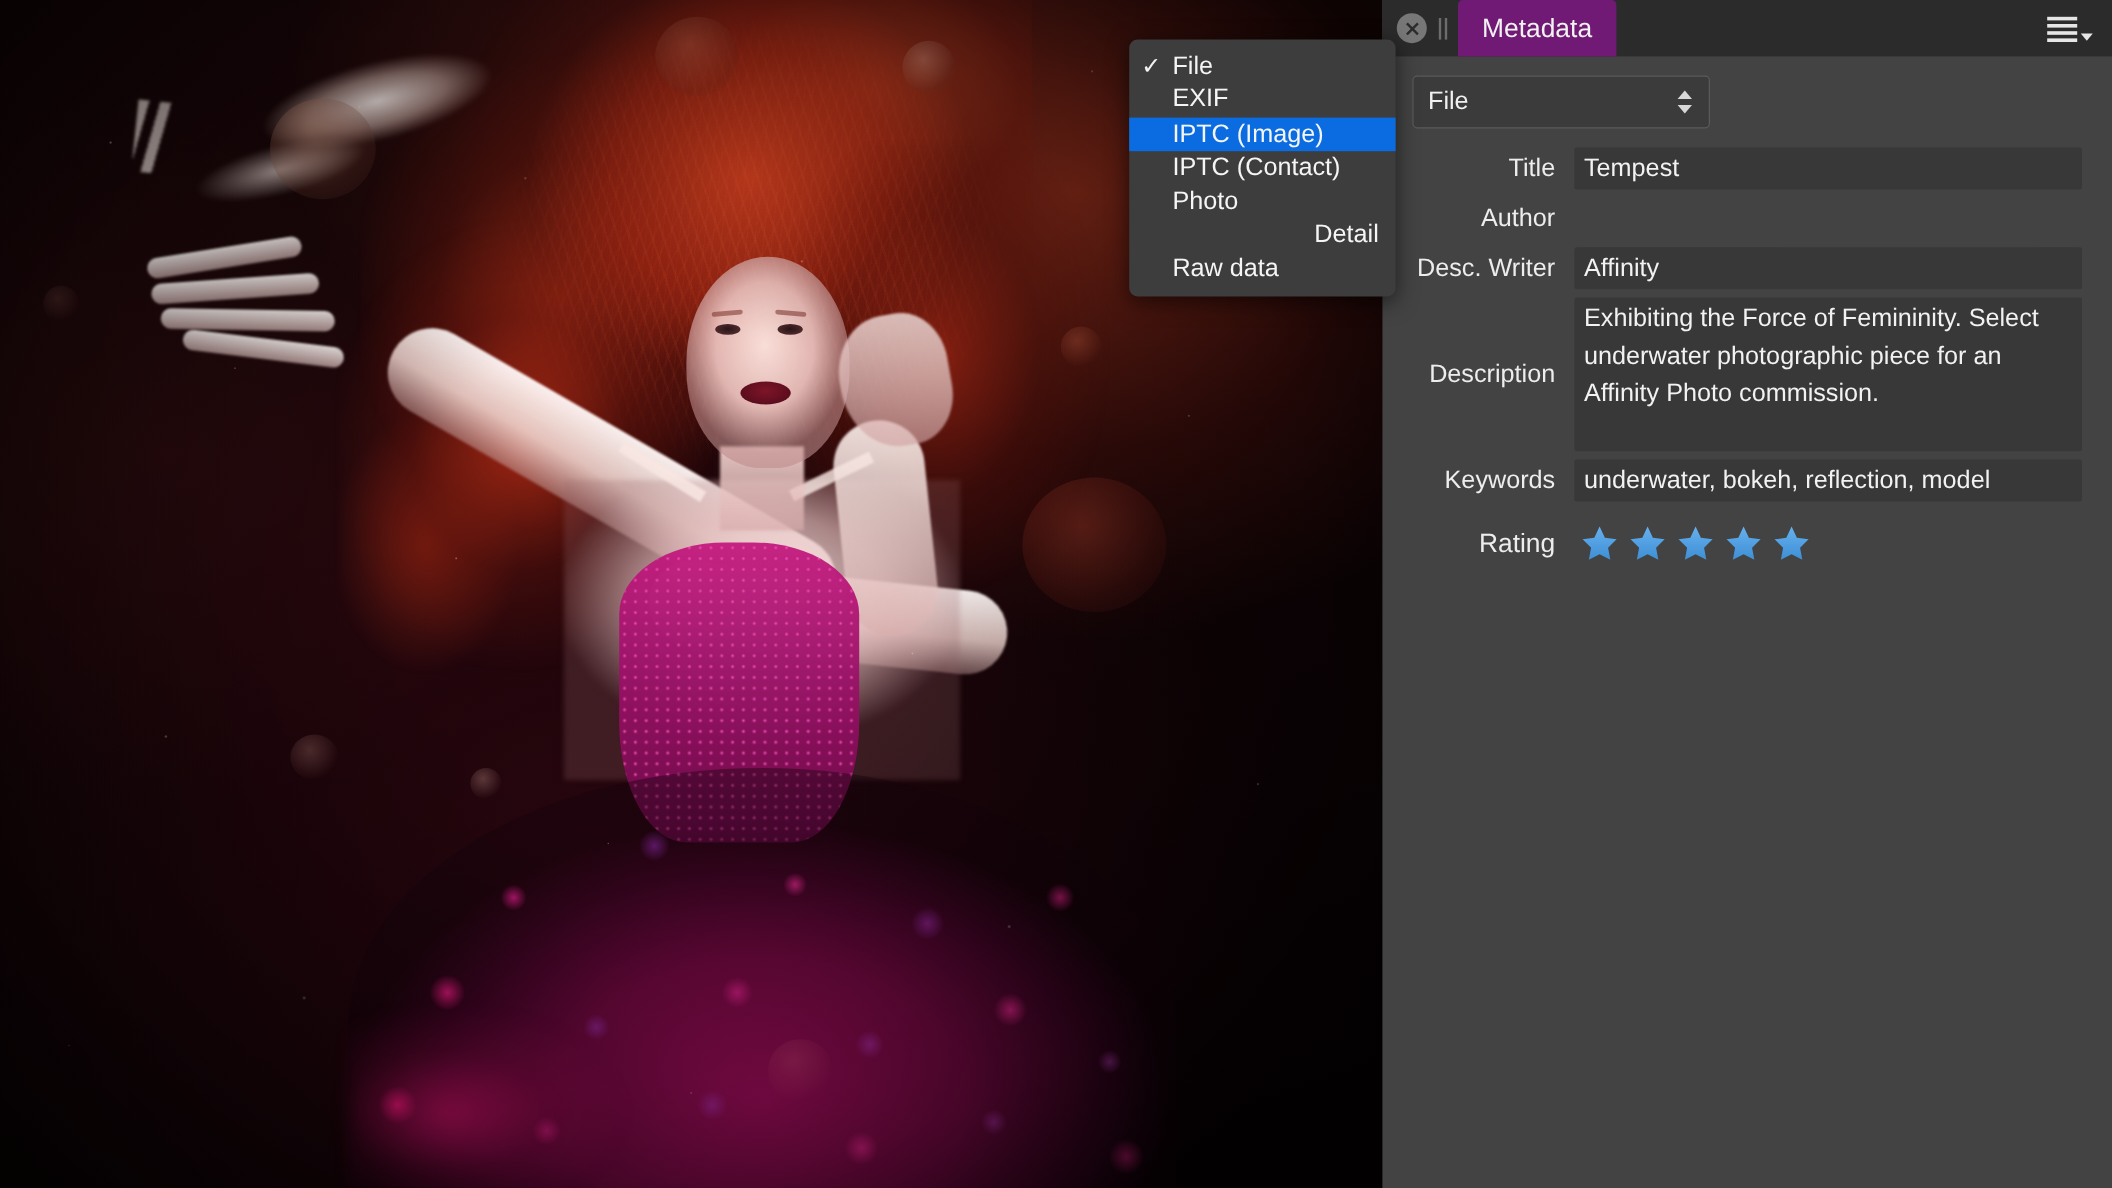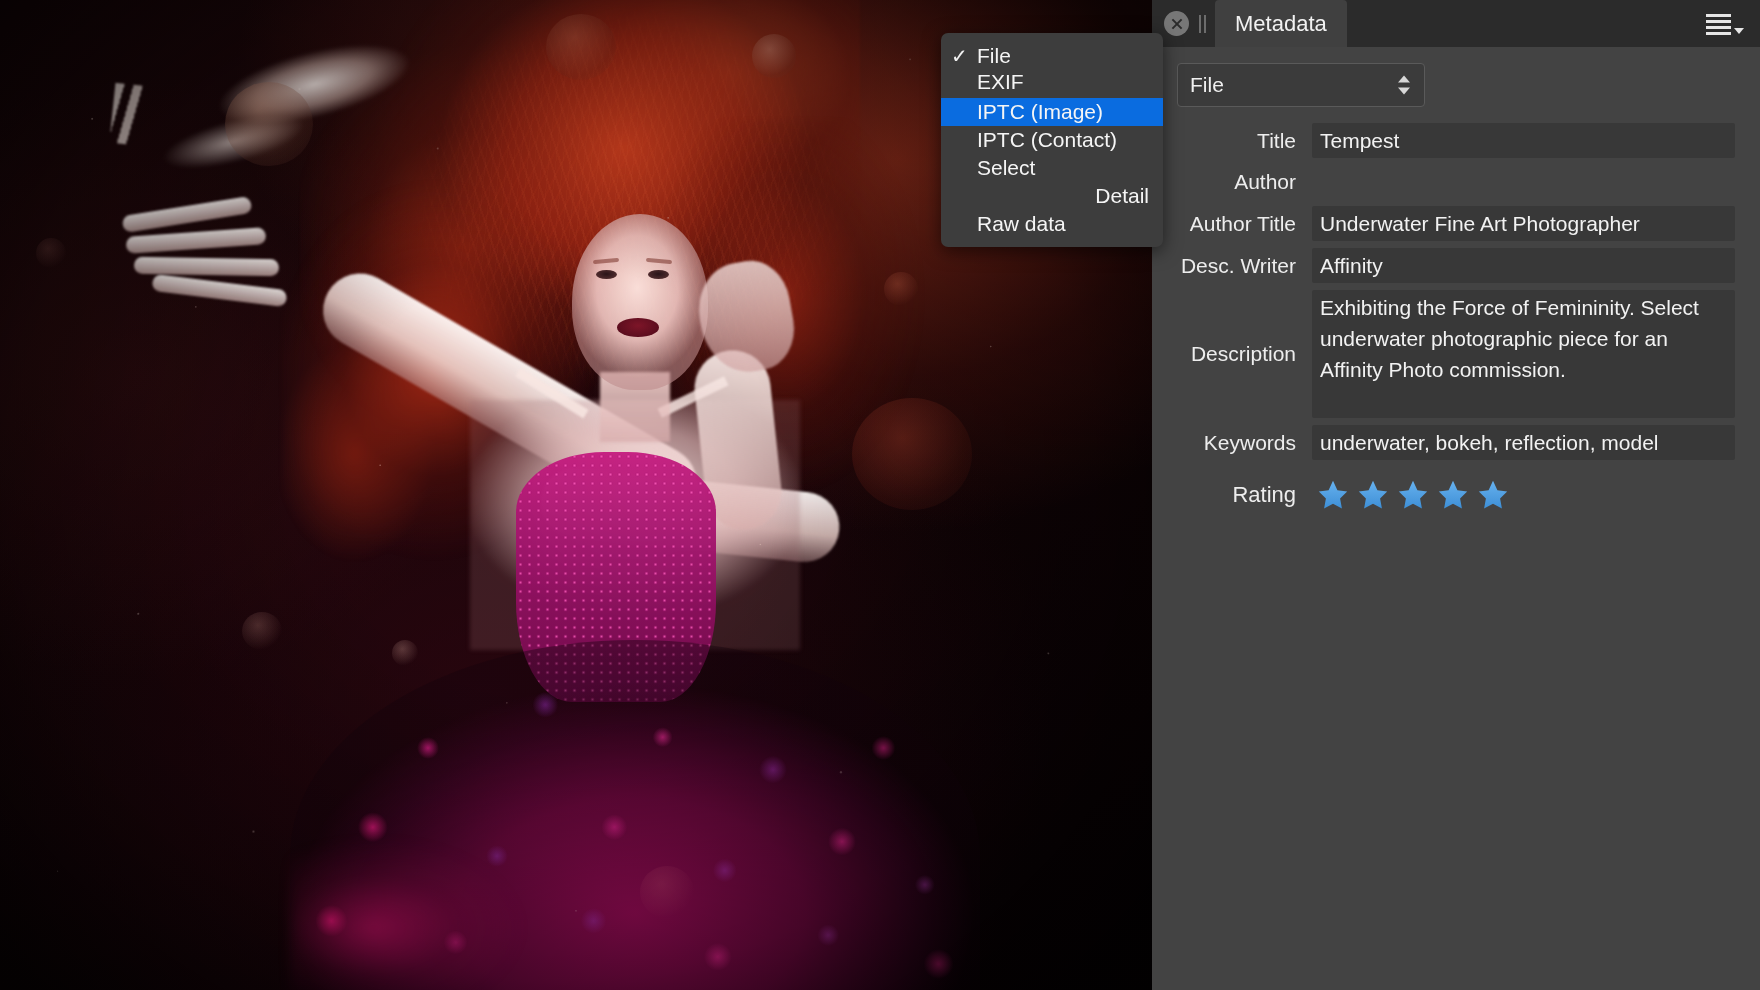--- a/index.html
+++ b/index.html
@@ -267,21 +267,21 @@
     content:""; position:absolute; left:50%; top:50%;
     width:13px; height:2px; background:#2b2b2b;
   }
   .close-btn::before { transform:translate(-50%,-50%) rotate(45deg); }
   .close-btn::after  { transform:translate(-50%,-50%) rotate(-45deg); }
   .grip {
     width:12px; height:20px; display:flex; gap:3px; align-items:center; cursor:grab;
   }
   .grip span { display:block; width:2px; height:18px; background:#6c6c6c; }
   .tab {
-    height:47px; padding:0 20px; background:#404040;
+    height:47px; padding:0 20px; background:#701a75;
     display:flex; align-items:center; justify-content:center;
     color:#f2f2f2; font-size:22px; cursor:pointer;
     border-top-left-radius:4px; border-top-right-radius:4px;
   }
   .hdr-spacer { flex:1; }
   .hamburger {
     display:flex; align-items:center; gap:3px;
     padding:0 16px 12px 0; cursor:pointer;
   }
   .burger-lines { display:flex; flex-direction:column; gap:3px; }
@@ -432,24 +432,20 @@
         </div>
       </div>
 
       <div class="meta-list" id="meta-list">
           <div class="meta-row">
             <div class="meta-label">Title</div>
             <div class="meta-value">Tempest</div>
           </div>
           <div class="meta-row">
             <div class="meta-label">Author</div>
-          </div>
-          <div class="meta-row">
-            <div class="meta-label">Author Title</div>
-            <div class="meta-value">Underwater Fine Art Photographer</div>
           </div>
           <div class="meta-row">
             <div class="meta-label">Desc. Writer</div>
             <div class="meta-value">Affinity</div>
           </div>
           <div class="meta-row">
             <div class="meta-label">Description</div>
             <div class="meta-value tall">Exhibiting the Force of Femininity. Select underwater photographic piece for an Affinity Photo commission.</div>
           </div>
           <div class="meta-row">
@@ -525,21 +521,21 @@
       <div style="display: flex; align-items: center; height: 28px; padding: 0px 32px 0px 10px; background: rgb(10, 108, 224);">
         <span style="width: 26px; flex: 0 0 26px; color: rgb(242, 242, 242); font-size: 20px; line-height: 28px;"></span>
         <span style="color: rgb(245, 245, 245); font-size: 21px; line-height: 28px; white-space: nowrap;">IPTC (Image)</span>
       </div>
       <div style="display: flex; align-items: flex-end; height: 28px; padding: 0px 14px 0px 10px;">
         <span style="width: 26px; flex: 0 0 26px; color: rgb(242, 242, 242); font-size: 20px; line-height: 28px;"></span>
         <span style="color: rgb(245, 245, 245); font-size: 21px; line-height: 28px; white-space: nowrap;">IPTC (Contact)</span>
       </div>
       <div style="display: flex; align-items: center; height: 28px; padding: 0px 14px 0px 10px;">
         <span style="width: 26px; flex: 0 0 26px; color: rgb(242, 242, 242); font-size: 20px; line-height: 28px;"></span>
-        <span style="color: rgb(245, 245, 245); font-size: 21px; line-height: 28px; white-space: nowrap;">Select</span>
+        <span style="color: rgb(245, 245, 245); font-size: 21px; line-height: 28px; white-space: nowrap;">Photo</span>
       </div>
       <div style="display: flex; align-items: center; height: 28px; padding: 0px 14px 0px 10px; justify-content: flex-end;">
         <span style="width: 26px; flex: 0 0 26px; color: rgb(242, 242, 242); font-size: 20px; line-height: 28px;"></span>
         <span style="color: rgb(245, 245, 245); font-size: 21px; line-height: 28px; white-space: nowrap;">Detail</span>
       </div>
       <div style="display: flex; align-items: center; height: 28px; padding: 0px 14px 0px 10px;">
         <span style="width: 26px; flex: 0 0 26px; color: rgb(242, 242, 242); font-size: 20px; line-height: 28px;"></span>
         <span style="color: rgb(245, 245, 245); font-size: 21px; line-height: 28px; white-space: nowrap;">Raw data</span>
       </div>
     </div>

